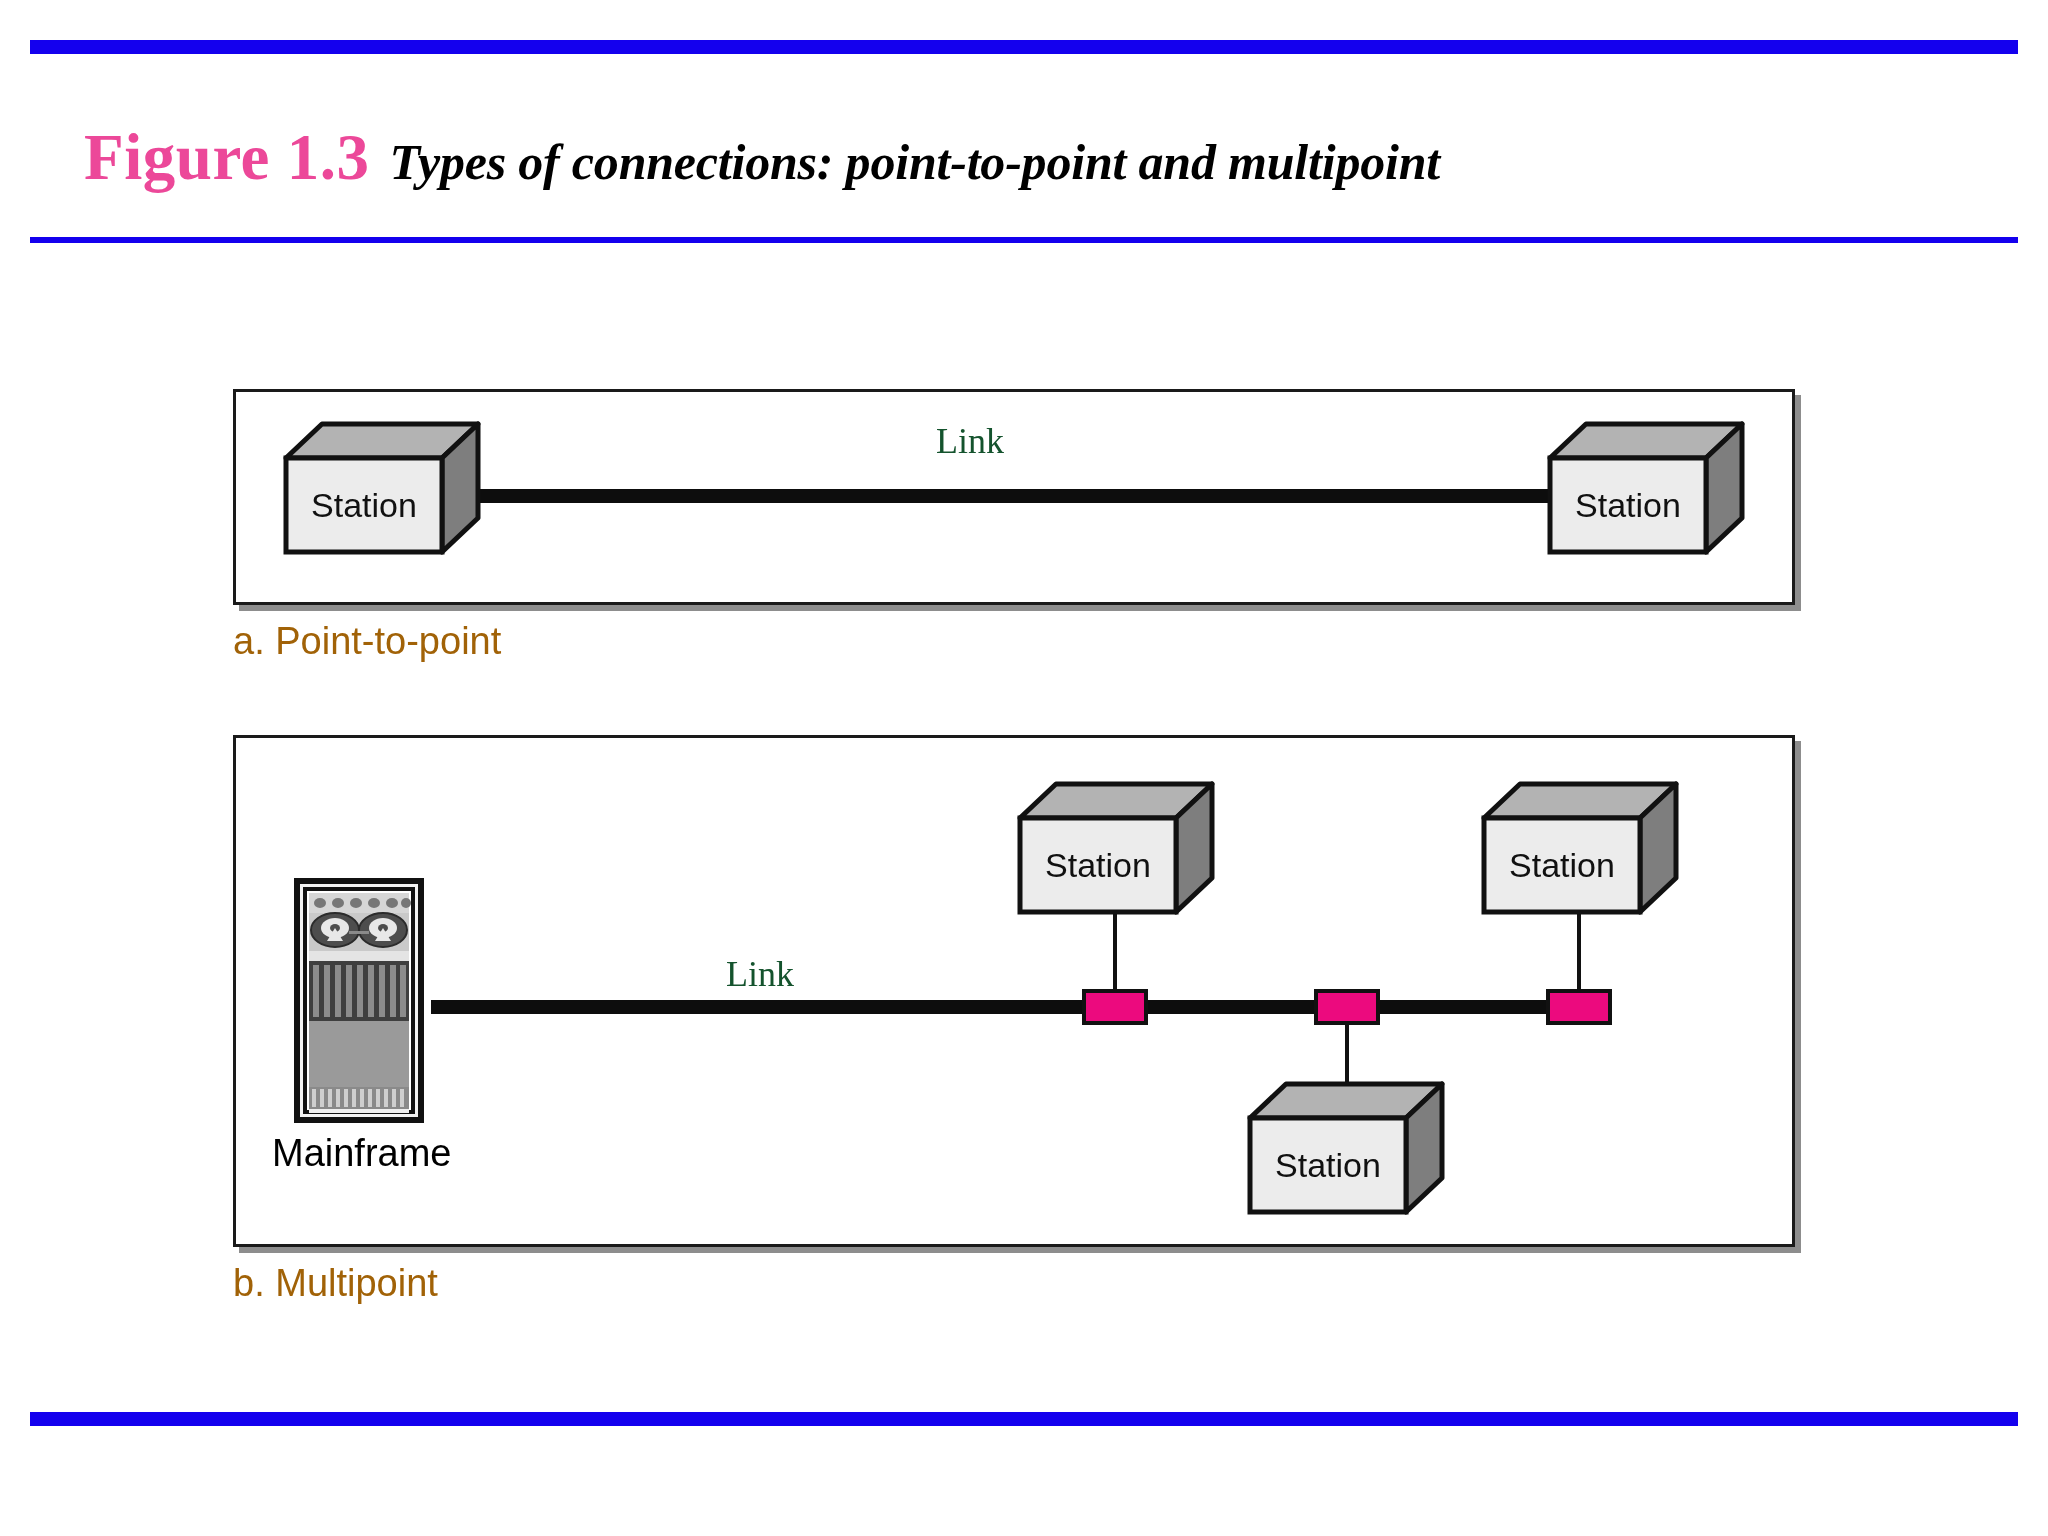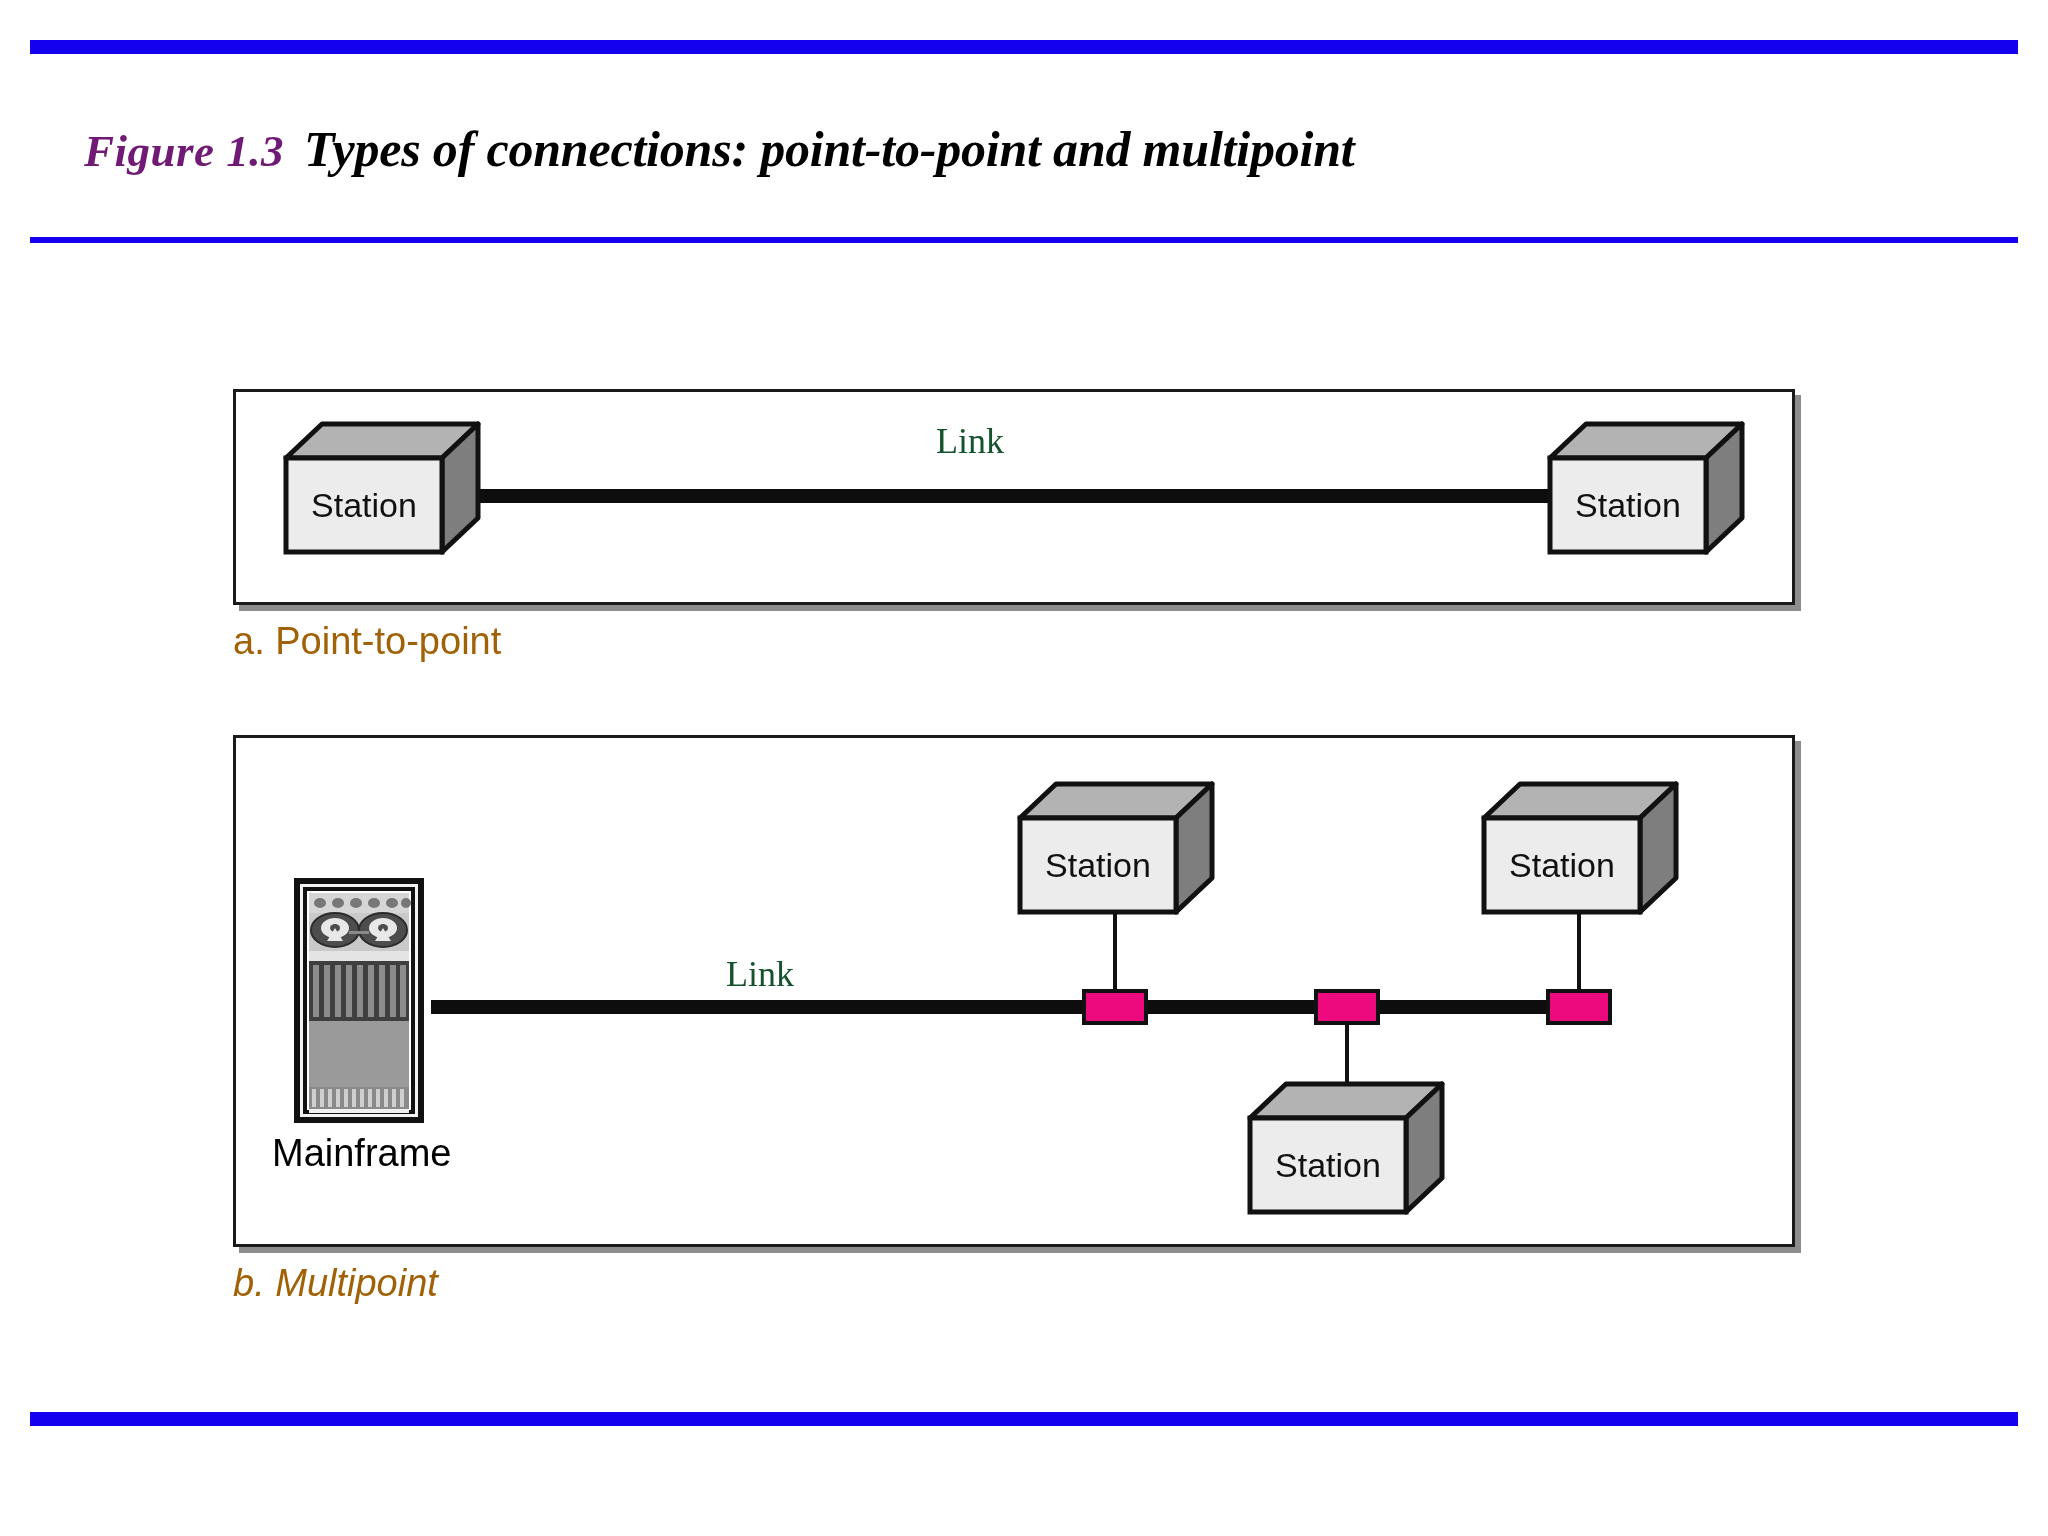--- a/index.html
+++ b/index.html
@@ -41,24 +41,23 @@
     position: absolute;
     left: 84px;
     top: 120px;
     display: flex;
     align-items: baseline;
     white-space: nowrap;
   }
   .fig-number {
     font-family: "Liberation Serif", serif;
     font-weight: bold;
-    font-size: 45px;
-    color: #701a75;
+    font-size: 65px;
+    color: #ec4899;
     letter-spacing: 0.5px;
-    font-style: italic;
   }
   .fig-caption {
     font-family: "Liberation Serif", serif;
     font-weight: bold;
     font-style: italic;
     font-size: 50px;
     color: #000000;
     margin-left: 20px;
     letter-spacing: -0.2px;
   }
@@ -79,21 +78,21 @@
   }
 
   .panel-caption {
     position: absolute;
     font-family: "Liberation Sans", sans-serif;
     font-size: 38px;
     color: #a16207;
     white-space: nowrap;
   }
   #caption-a { left: 233px; top: 620px; }
-  #caption-b { left: 233px; top: 1262px; font-style: italic; }
+  #caption-b { left: 233px; top: 1262px; }
 
   
   .station {
     position: absolute;
   }
   .station .face-front {
     position: absolute;
     left: 0;
     background: #ececec;
     border: 4px solid #111111;

